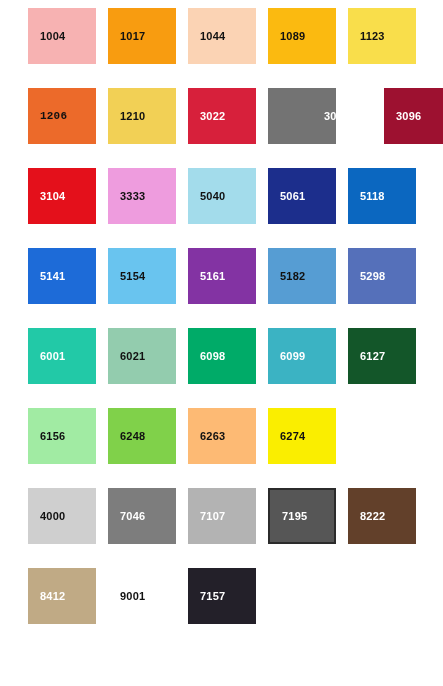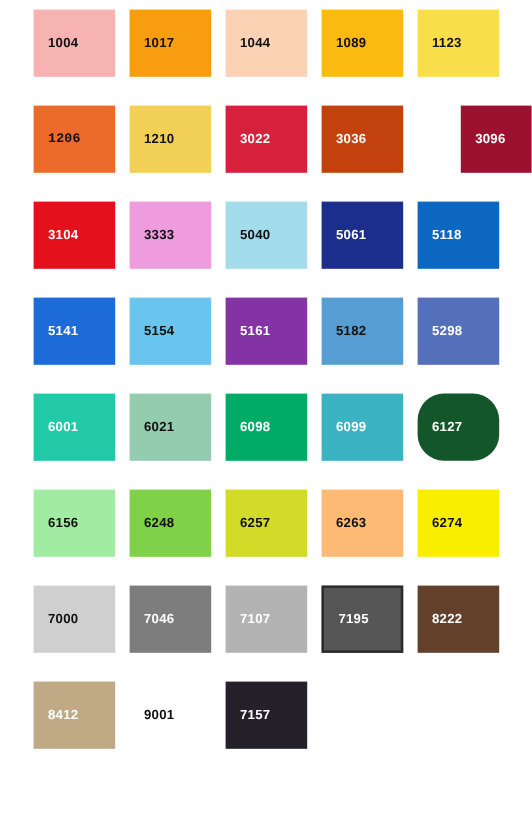--- a/index.html
+++ b/index.html
@@ -74,21 +74,21 @@
     <div class="swatch-row">
       <div class="swatch" style="background: rgb(236, 106, 42); font-family: Liberation Mono, monospace;">
         <span class="swatch-label" style="color: rgb(17, 17, 17);">1206</span>
       </div>
       <div class="swatch" style="background: rgb(242, 208, 85);">
         <span class="swatch-label" style="color: rgb(17, 17, 17);">1210</span>
       </div>
       <div class="swatch" style="background: rgb(215, 32, 59);">
         <span class="swatch-label" style="color: rgb(255, 255, 255);">3022</span>
       </div>
-      <div class="swatch" style="background: #c2410c;">
+      <div class="swatch" style="background: #737373; padding-left: 44px;">
         <span class="swatch-label" style="color: rgb(255, 255, 255);">3036</span>
       </div>
       <div class="swatch" style="background: rgb(157, 17, 48); margin-left: 36px;">
         <span class="swatch-label" style="color: rgb(255, 255, 255);">3096</span>
       </div>
     </div>
     <div class="swatch-row">
       <div class="swatch" style="background: rgb(228, 16, 27);">
         <span class="swatch-label" style="color: rgb(255, 255, 255);">3104</span>
       </div>
@@ -128,44 +128,41 @@
       </div>
       <div class="swatch" style="background: rgb(147, 204, 174);">
         <span class="swatch-label" style="color: rgb(17, 17, 17);">6021</span>
       </div>
       <div class="swatch" style="background: rgb(0, 171, 104);">
         <span class="swatch-label" style="color: rgb(255, 255, 255);">6098</span>
       </div>
       <div class="swatch" style="background: rgb(59, 179, 195);">
         <span class="swatch-label" style="color: rgb(255, 255, 255);">6099</span>
       </div>
-      <div class="swatch" style="background: rgb(19, 86, 41); border-radius: 22px;">
+      <div class="swatch" style="background: rgb(19, 86, 41);">
         <span class="swatch-label" style="color: rgb(255, 255, 255);">6127</span>
       </div>
     </div>
     <div class="swatch-row">
       <div class="swatch" style="background: rgb(161, 235, 163);">
         <span class="swatch-label" style="color: rgb(17, 17, 17);">6156</span>
       </div>
       <div class="swatch" style="background: rgb(128, 209, 74);">
         <span class="swatch-label" style="color: rgb(17, 17, 17);">6248</span>
       </div>
-      <div class="swatch" style="background: rgb(210, 219, 40);">
-        <span class="swatch-label" style="color: rgb(17, 17, 17);">6257</span>
-      </div>
       <div class="swatch" style="background: #fdba74;">
         <span class="swatch-label" style="color: rgb(17, 17, 17);">6263</span>
       </div>
       <div class="swatch" style="background: rgb(250, 238, 0);">
         <span class="swatch-label" style="color: rgb(17, 17, 17);">6274</span>
       </div>
     </div>
     <div class="swatch-row">
       <div class="swatch" style="background: rgb(207, 207, 207);">
-        <span class="swatch-label" style="color: rgb(17, 17, 17);">7000</span>
+        <span class="swatch-label" style="color: rgb(17, 17, 17);">4000</span>
       </div>
       <div class="swatch" style="background: rgb(125, 125, 125);">
         <span class="swatch-label" style="color: rgb(255, 255, 255);">7046</span>
       </div>
       <div class="swatch" style="background: rgb(179, 179, 179);">
         <span class="swatch-label" style="color: rgb(255, 255, 255);">7107</span>
       </div>
       <div class="swatch bordered" style="background: rgb(86, 86, 86); border-color: rgb(43, 43, 43);">
         <span class="swatch-label" style="color: rgb(255, 255, 255);">7195</span>
       </div>

